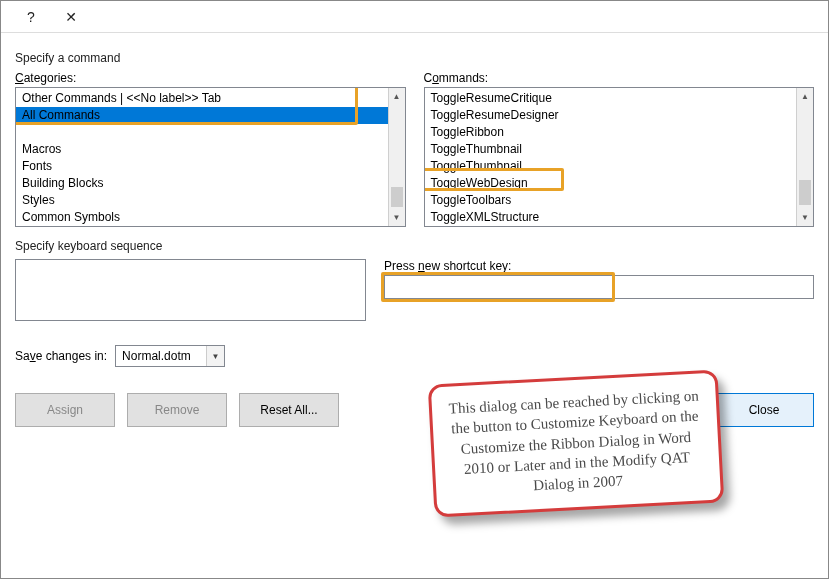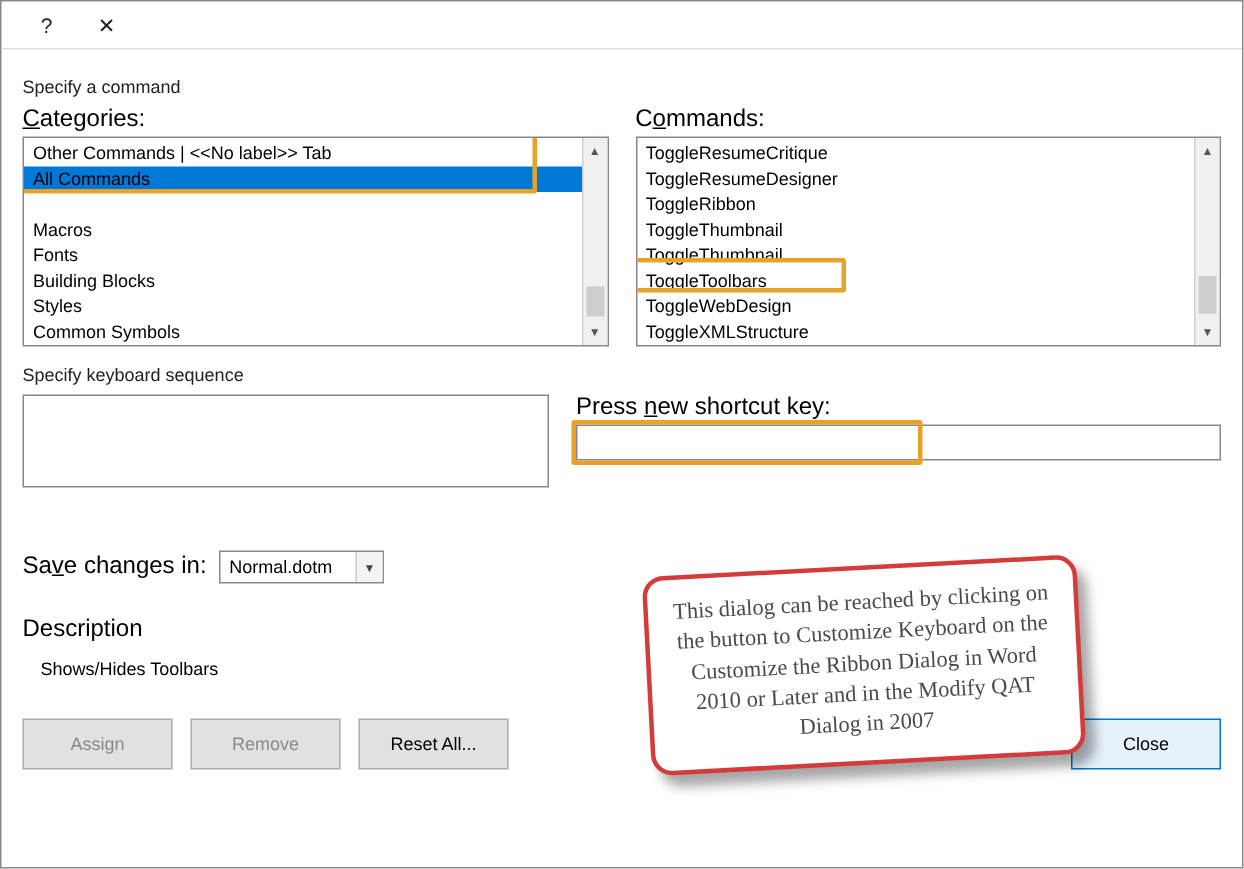--- a/index.html
+++ b/index.html
@@ -45,21 +45,21 @@
     font-size: 12px;
     color: #222;
     margin: 12px 0 6px 0;
   }
   .row {
     display: flex;
     gap: 18px;
   }
   .col { flex: 1; display: flex; flex-direction: column; }
   .field-label {
-    font-size: 16px;
+    font-size: 12px;
     margin-bottom: 2px;
   }
   .underline { text-decoration: underline; }
   .listbox {
     border: 1px solid #828790;
     background: #fff;
     height: 140px;
     overflow: hidden;
     position: relative;
     display: flex;
@@ -119,21 +119,21 @@
     height: 24px;
     width: 100%;
     padding: 2px 4px;
     font-family: inherit;
     font-size: 12px;
   }
   .save-row {
     display: flex;
     align-items: center;
     gap: 8px;
-    margin-top: 42px;
+    margin-top: 24px;
   }
   .select {
     border: 1px solid #828790;
     height: 22px;
     background: #fff;
     display: flex;
     align-items: center;
     min-width: 110px;
     position: relative;
     padding: 0 22px 0 6px;
@@ -239,22 +239,22 @@
 
       <div class="col">
         <div class="field-label">C<span class="underline">o</span>mmands:</div>
         <div class="listbox" style="position:relative">
           <div class="list-items">
             <div class="item">ToggleResumeCritique</div>
             <div class="item">ToggleResumeDesigner</div>
             <div class="item">ToggleRibbon</div>
             <div class="item">ToggleThumbnail</div>
             <div class="item">ToggleThumbnail</div>
+            <div class="item">ToggleWebDesign</div>
             <div class="item">ToggleToolbars</div>
-            <div class="item">ToggleWebDesign</div>
             <div class="item">ToggleXMLStructure</div>
           </div>
           <div class="scrollbar">
             <div class="arrow">▲</div>
             <div class="track">
                 <div class="thumb" style="top:75px;height:25px"></div>
               </div>
             <div class="arrow" style="position:absolute;bottom:0;left:0;right:0">▼</div>
           </div>
           <div class="highlight-box" style="left:-13px;top:80px;width:152px;height:23px"></div>
@@ -278,24 +278,20 @@
     </div>
 
     <div class="save-row">
       <div class="field-label" style="margin:0">Sa<span class="underline">v</span>e changes in:</div>
       <div class="select">
         <span>Normal.dotm</span>
         <span class="chev">▼</span>
       </div>
     </div>
 
-    <div class="desc-block">
-      <div class="field-label">Description</div>
-      <div class="desc-text">Shows/Hides Toolbars</div>
-    </div>
 
     <div class="buttonbar">
       <button class="btn disabled">Assign</button>
       <button class="btn disabled">Remove</button>
       <button class="btn">Reset All...</button>
       <div class="spacer"></div>
       <button class="btn primary">Close</button>
     </div>
 
     <div class="callout">This dialog can be reached by clicking on the button to Customize Keyboard on the Customize the Ribbon Dialog in Word 2010 or Later and in the Modify QAT Dialog in 2007</div>

